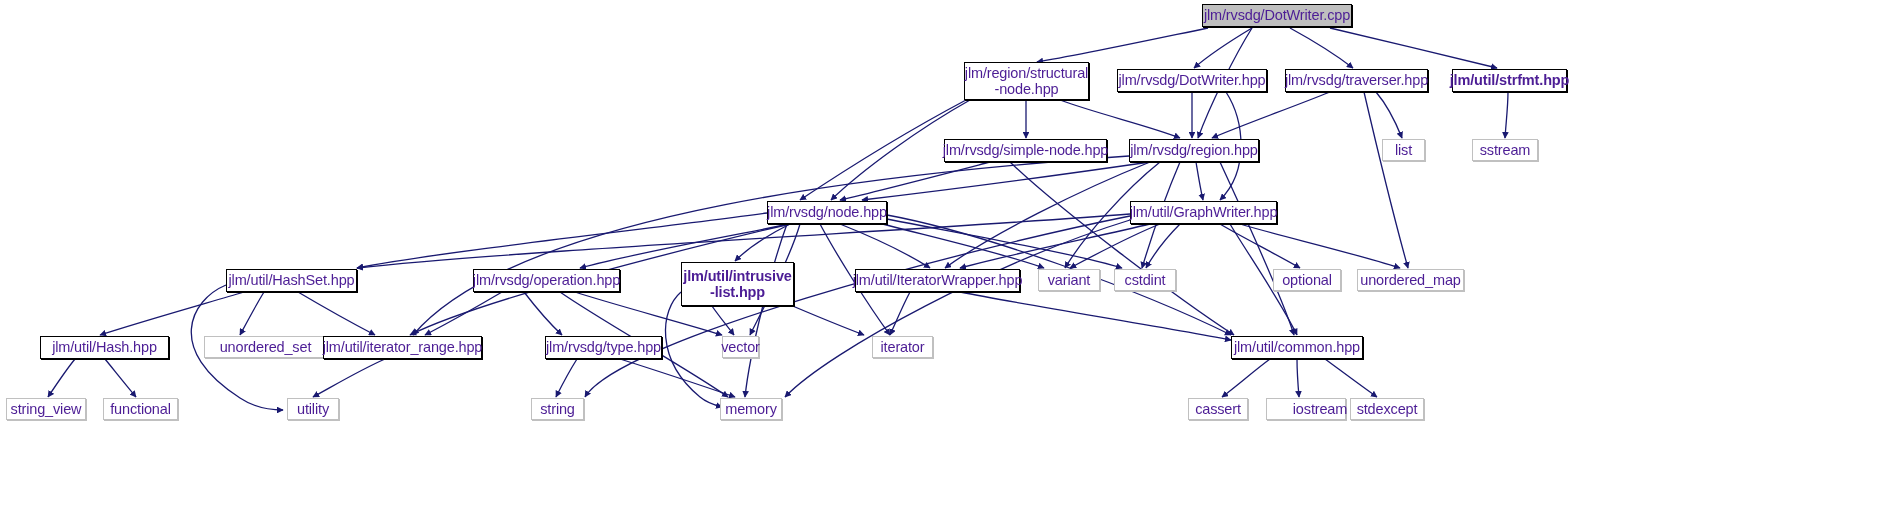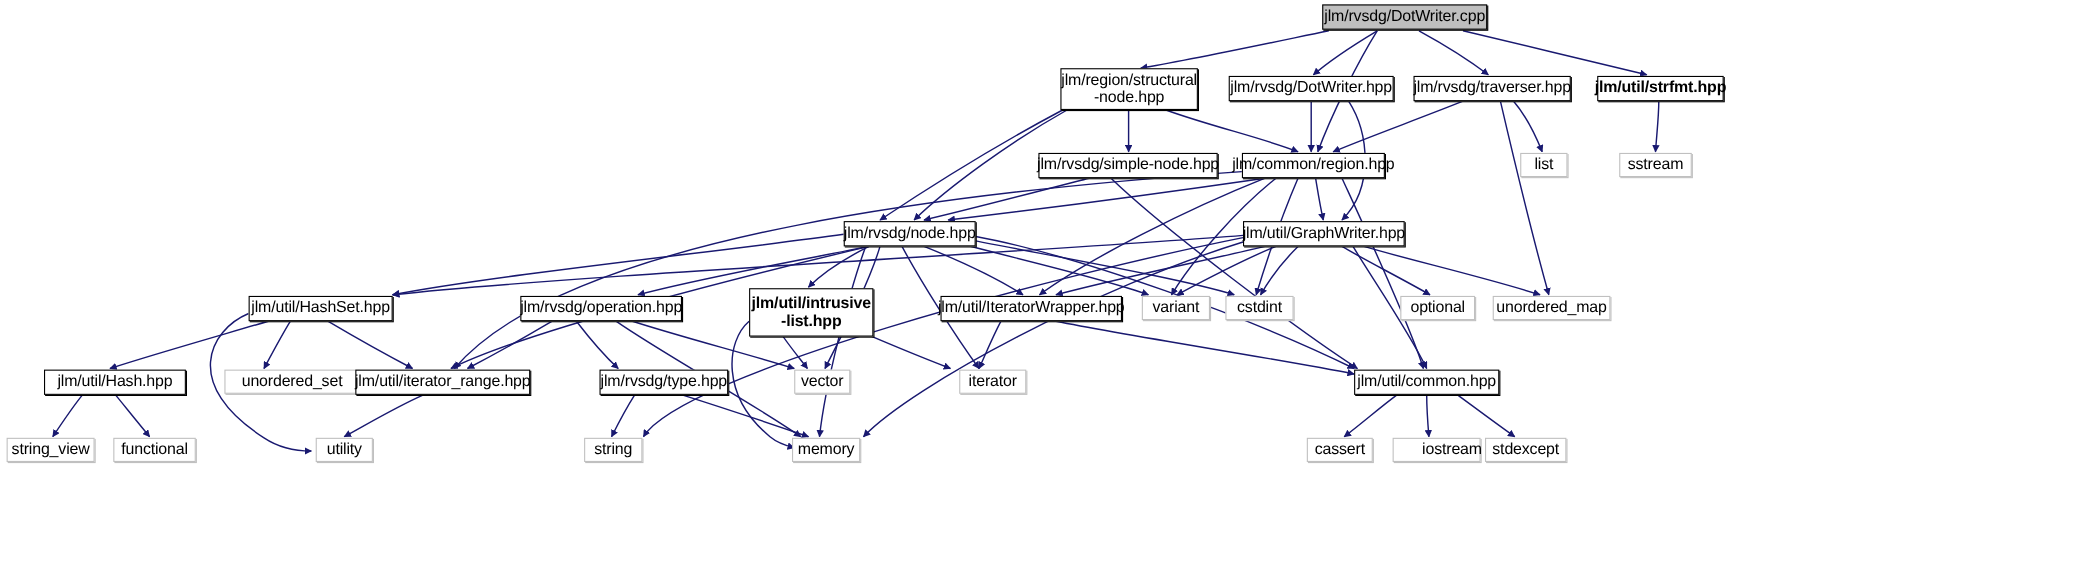--- a/index.html
+++ b/index.html
@@ -1,21 +1,21 @@
 <!DOCTYPE html>
 <html><head>
 <meta charset="utf-8">
 <style>
   html,body{margin:0;padding:0;background:#ffffff;}
   body{font-family:"Liberation Sans","DejaVu Sans",sans-serif;}
   #graph{position:relative;width:1900px;height:515px;background:#ffffff;overflow:hidden;}
   #edges{position:absolute;left:0;top:0;width:1900px;height:515px;pointer-events:none;}
   .node{position:absolute;box-sizing:border-box;display:flex;align-items:center;
         justify-content:center;text-align:center;background:#ffffff;
-        font-size:14.5px;line-height:1.12;color:#000000;white-space:pre;letter-spacing:-0.15px;}
+        font-size:14.5px;line-height:1.12;color:#4c1d95;white-space:pre;letter-spacing:-0.15px;}
   .node.local{border:1px solid #000000;box-shadow:1px 1px 0 0 #000000;}
   .node.system{border:1px solid #c0c0c0;box-shadow:1px 1px 0 0 #c0c0c0;}
   .node.root{background:#bfbfbf;border:1px solid #000000;box-shadow:1px 1px 0 0 #000000;}
 </style>
 </head>
 <body>
 
 <div id="graph">
   <svg id="edges" viewBox="0 0 1900 515" xmlns="http://www.w3.org/2000/svg">
     <defs>
@@ -92,39 +92,39 @@
       </g>
   </svg>
   <div id="node-layer">
       <div class="node root" style="left: 1202px; top: 4px; width: 150px; height: 23px;">jlm/rvsdg/DotWriter.cpp</div>
       <div class="node local" style="left: 964px; top: 62px; width: 125px; height: 38px;">jlm/region/structural
 -node.hpp</div>
       <div class="node local" style="left: 1117px; top: 69px; width: 150px; height: 23px;">jlm/rvsdg/DotWriter.hpp</div>
       <div class="node local" style="left: 1285px; top: 69px; width: 143px; height: 23px;">jlm/rvsdg/traverser.hpp</div>
       <div class="node local" style="left: 1452px; top: 69px; width: 115px; height: 23px; font-weight: bold;">jlm/util/strfmt.hpp</div>
       <div class="node local" style="left: 944px; top: 139px; width: 163px; height: 23px;">jlm/rvsdg/simple-node.hpp</div>
-      <div class="node local" style="left: 1129px; top: 139px; width: 130px; height: 23px;">jlm/common/region.hpp</div>
+      <div class="node local" style="left: 1129px; top: 139px; width: 130px; height: 23px;">jlm/rvsdg/region.hpp</div>
       <div class="node system" style="left: 1382px; top: 139px; width: 43px; height: 22px;">list</div>
       <div class="node system" style="left: 1472px; top: 139px; width: 66px; height: 22px;">sstream</div>
       <div class="node local" style="left: 767px; top: 201px; width: 120px; height: 23px;">jlm/rvsdg/node.hpp</div>
       <div class="node local" style="left: 1130px; top: 201px; width: 147px; height: 23px;">jlm/util/GraphWriter.hpp</div>
       <div class="node local" style="left: 226px; top: 269px; width: 131px; height: 23px;">jlm/util/HashSet.hpp</div>
       <div class="node local" style="left: 473px; top: 269px; width: 147px; height: 23px;">jlm/rvsdg/operation.hpp</div>
       <div class="node local" style="left: 681px; top: 262px; width: 113px; height: 44px; font-weight: bold;">jlm/util/intrusive
 -list.hpp</div>
       <div class="node local" style="left: 855px; top: 269px; width: 165px; height: 23px;">jlm/util/IteratorWrapper.hpp</div>
       <div class="node system" style="left: 1038px; top: 269px; width: 62px; height: 22px;">variant</div>
       <div class="node system" style="left: 1114px; top: 269px; width: 62px; height: 22px; text-align: center;">cstdint</div>
       <div class="node system" style="left: 1273px; top: 269px; width: 68px; height: 22px;">optional</div>
       <div class="node system" style="left: 1357px; top: 269px; width: 107px; height: 22px;">unordered_map</div>
       <div class="node local" style="left: 40px; top: 336px; width: 129px; height: 23px;">jlm/util/Hash.hpp</div>
       <div class="node system" style="left: 204px; top: 336px; width: 123px; height: 22px;">unordered_set</div>
       <div class="node local" style="left: 323px; top: 336px; width: 159px; height: 23px;">jlm/util/iterator_range.hpp</div>
       <div class="node local" style="left: 545px; top: 336px; width: 117px; height: 23px;">jlm/rvsdg/type.hpp</div>
-      <div class="node system" style="left: 722px; top: 336px; width: 51px; height: 22px;">vector</div>
+      <div class="node system" style="left: 722px; top: 336px; width: 37px; height: 22px;">vector</div>
       <div class="node system" style="left: 872px; top: 336px; width: 61px; height: 22px;">iterator</div>
       <div class="node local" style="left: 1231px; top: 336px; width: 132px; height: 23px;">jlm/util/common.hpp</div>
       <div class="node system" style="left: 6px; top: 398px; width: 80px; height: 22px;">string_view</div>
       <div class="node system" style="left: 103px; top: 398px; width: 75px; height: 22px;">functional</div>
       <div class="node system" style="left: 287px; top: 398px; width: 52px; height: 22px;">utility</div>
       <div class="node system" style="left: 531px; top: 398px; width: 53px; height: 22px;">string</div>
       <div class="node system" style="left: 720px; top: 398px; width: 62px; height: 22px;">memory</div>
       <div class="node system" style="left: 1188px; top: 398px; width: 60px; height: 22px;">cassert</div>
       <div class="node system" style="left: 1266px; top: 398px; width: 80px; height: 22px; padding-left: 28px;">iostream</div>
       <div class="node system" style="left: 1350px; top: 398px; width: 74px; height: 22px;">stdexcept</div>

